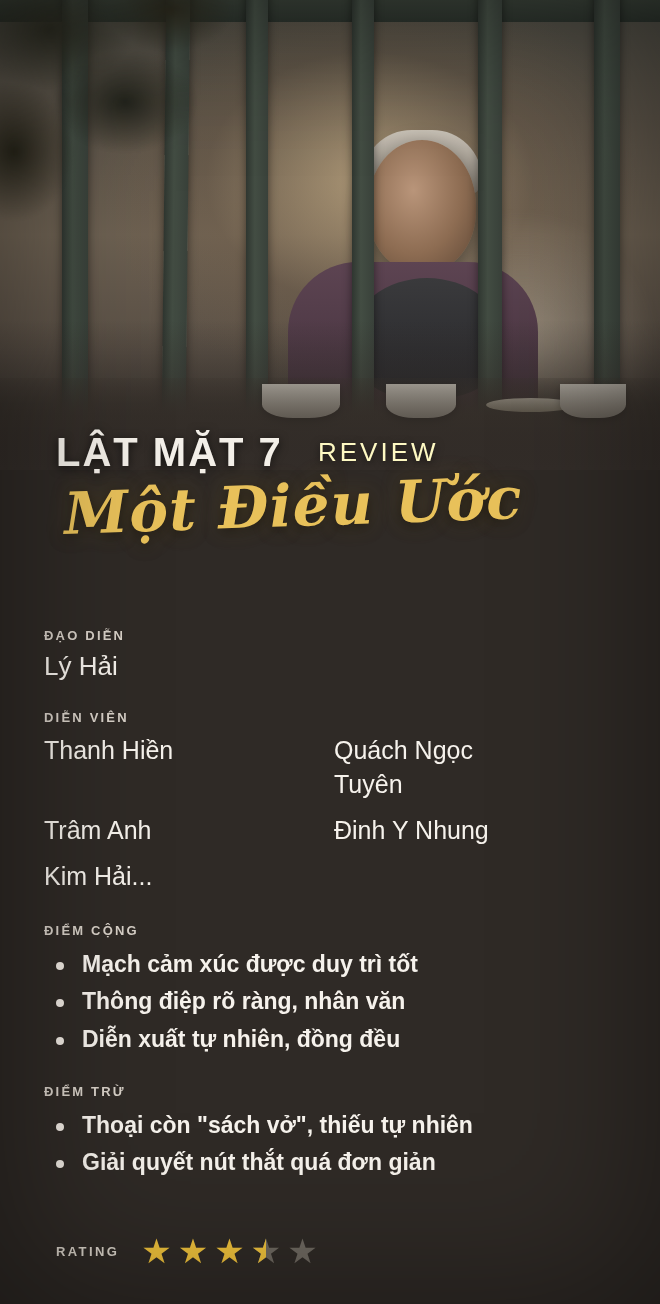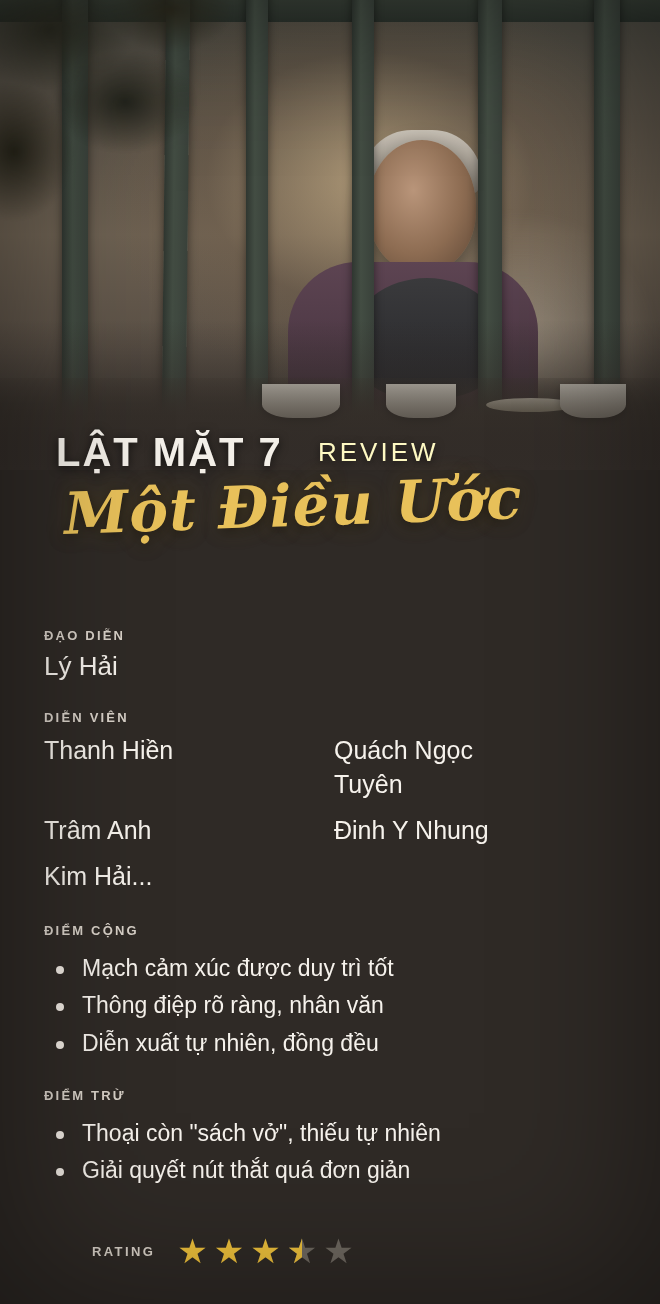--- a/index.html
+++ b/index.html
@@ -189,21 +189,21 @@
     display: grid;
     grid-template-columns: 290px 1fr;
     row-gap: 12px;
     margin-bottom: 30px;
   }
   .cast-grid div {
     font-size: 25px;
     line-height: 1.36;
     color: #f6f2ec;
   }
-  .bullet-list { list-style: none; margin: 12px 0 26px 0; }
+  .bullet-list { list-style: none; margin: 4px 0 26px 0; font-weight: bold; }
   .bullet-list li {
     position: relative;
     font-size: 23px;
     line-height: 1.62;
     color: #f6f2ec;
     padding-left: 38px;
   }
   .bullet-list li::before {
     content: "";
     position: absolute;
@@ -219,21 +219,20 @@
     left: 56px; bottom: 36px;
     display: flex;
     align-items: center;
     gap: 22px;
   }
   .rating-label {
     font-size: 13px;
     letter-spacing: 2.4px;
     font-weight: bold;
     color: #ded7cd;
-    margin-left: 36px;
   }
   .stars { display: flex; gap: 6px; }
   .star { font-size: 34px; line-height: 1; color: #6e6860; position: relative; }
   .star.full { color: #f0c23c; }
   .star.half { color: #6e6860; }
   .star.half::before {
     content: "★";
     position: absolute;
     left: 0; top: 0;
     width: 50%;

